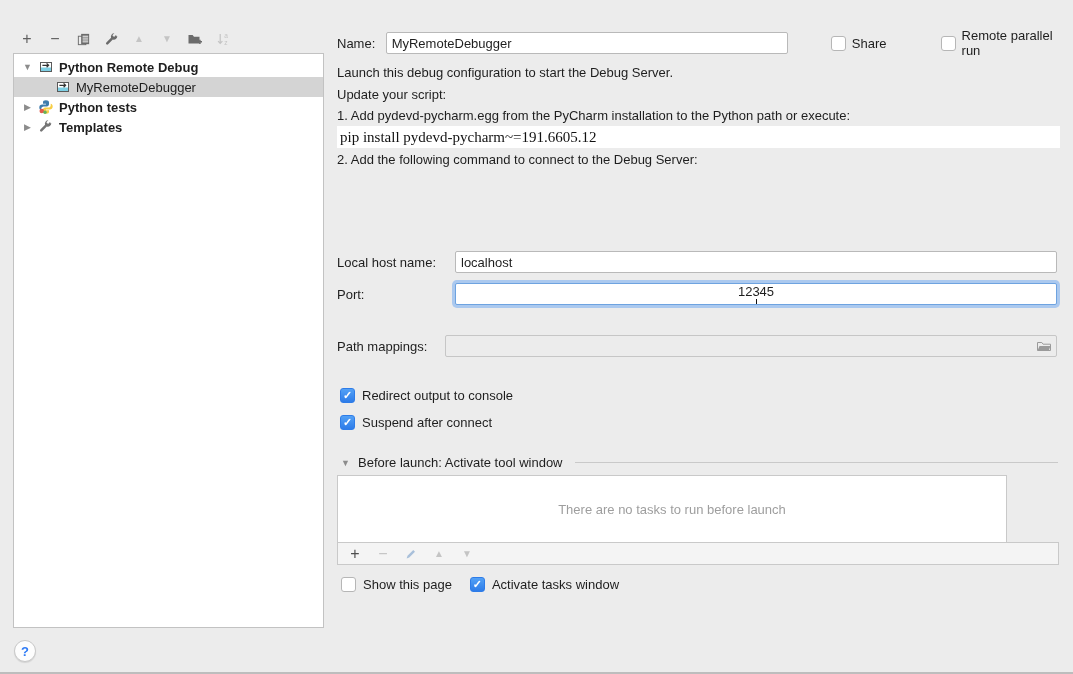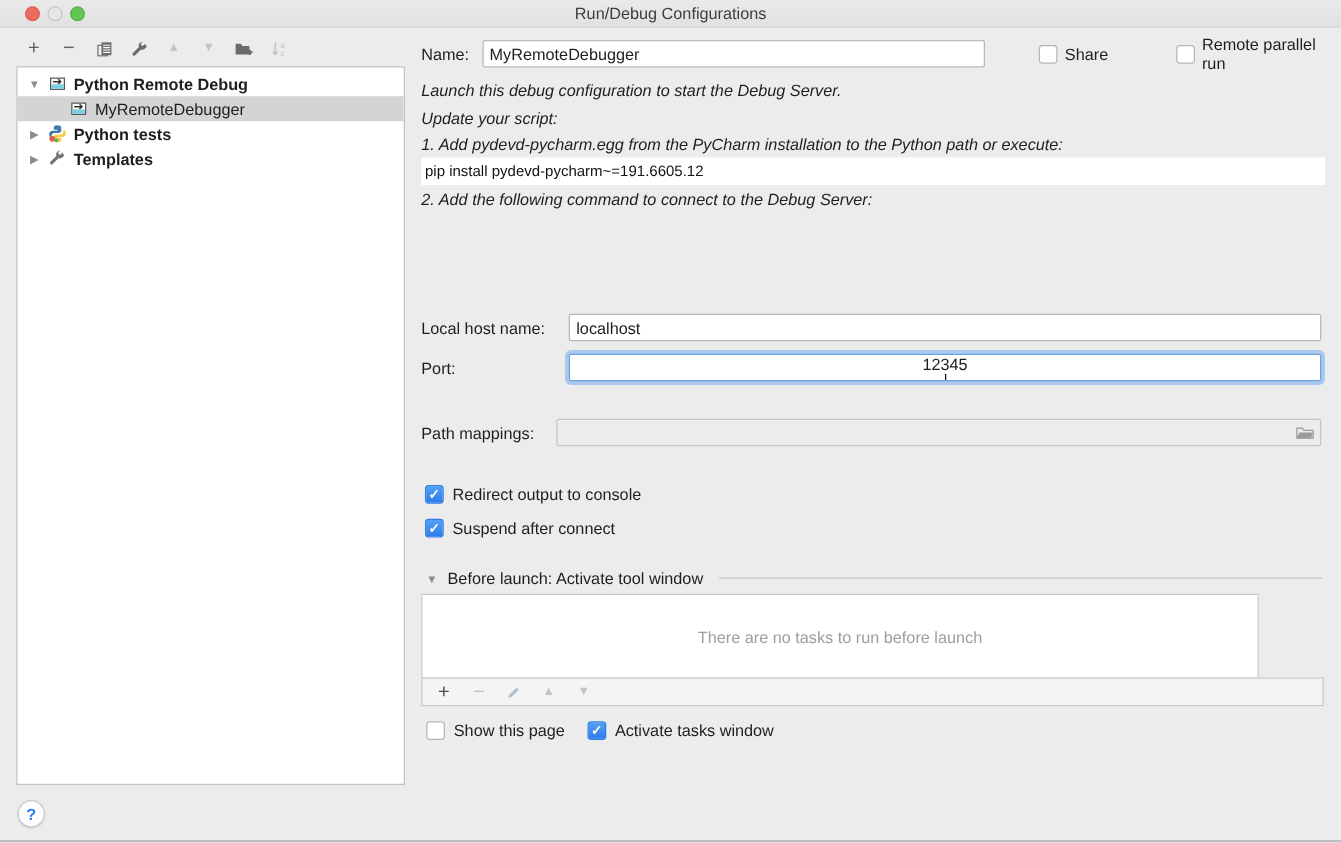--- a/index.html
+++ b/index.html
@@ -44,24 +44,24 @@
   .text-input {
     height:22px; border:1px solid #b9b9b9; border-radius:2px; background:#fff;
     padding:0 5px; font:13px "Liberation Sans", sans-serif; color:#1e1e1e; outline:none;
   }
   .name-input { width:437px; }
   .spacer { flex:1; }
   .cb { width:15px; height:15px; flex:none; border-radius:3px; border:1px solid #b6b6b6; background:#fff;
         display:inline-flex; align-items:center; justify-content:center; font-size:11px; font-weight:bold; color:transparent; }
   .cb.checked { background:linear-gradient(#53a1f6,#2e7ce8); border-color:#2e7ce8; color:#fff; }
   .cb-row { display:flex; align-items:center; gap:6px;padding-left:43px; }
-  .tline { position:absolute; left:337px; line-height:16px; white-space:nowrap;font-style:italic; }
+  .tline { position:absolute; left:337px; line-height:16px; white-space:nowrap; }
   .t-desc1 { top:65px; }  .t-desc2 { top:87px; }
   .t-step1 { top:108px; } .t-step2 { top:152px; }
-  .mono { font-family:Liberation Sans, sans-serif; font-size:12px; color:#111; }
+  .mono { font-family:Liberation Serif, serif; font-size:15px; color:#111; }
   .pip-strip { position:absolute; left:337px; top:126px; width:723px; height:22px; background:#fff; line-height:22px; padding-left:3px; white-space:nowrap; }
   .code-block { position:absolute; left:337px; top:171px; width:723px; height:45px; background:#fff; padding:4px 0 0 3px; line-height:18px; white-space:nowrap; }
   .field-row { position:absolute; left:337px; height:22px; display:flex; align-items:center; }
   .lh-row { top:251px; } .port-row { top:283px; } .pm-row { top:335px; }
   .field-label { width:118px; flex:none; }
   .pm-label { width:108px; }
   .lh-input { width:602px; }
   .port-field {
     width:602px; height:22px; background:#fff; border:1px solid #6ea3e0; border-radius:2px;
     box-shadow:0 0 0 3px #abc9ef; display:flex; align-items:center; padding:0 5px;flex-direction:column;
@@ -87,28 +87,20 @@
          font:13px "Liberation Sans", sans-serif; color:#222; display:flex; align-items:center; justify-content:center; cursor:pointer; }
   .btn-cancel { left:808px; width:73px; }
   .btn-apply  { left:894px; width:69px; }
   .btn-ok     { left:978px; width:69px; background:linear-gradient(#4b96f5,#2478ea); border-color:#2a76e3; color:#fff; }
 </style>
 </head>
 <body>
 
 <div class="window">
 
-  <div class="titlebar">
-    <div class="lights">
-      <div class="light red"></div>
-      <div class="light mini"></div>
-      <div class="light green"></div>
-    </div>
-    <span>Run/Debug Configurations</span>
-  </div>
 
   <div class="sb-toolbar">
     <div class="tb-icon">+</div>
     <div class="tb-icon">−</div>
     <div class="tb-icon">
       <svg width="15" height="15" viewBox="0 0 16 16">
         <rect x="2.5" y="4.5" width="8" height="9" fill="none" stroke="#6b6b6b"></rect>
         <rect x="5.5" y="2" width="8.5" height="11" fill="#6b6b6b"></rect>
         <path d="M7 4.5h6M7 6.5h6M7 8.5h6M7 10.5h6" stroke="#fff"></path>
       </svg>

